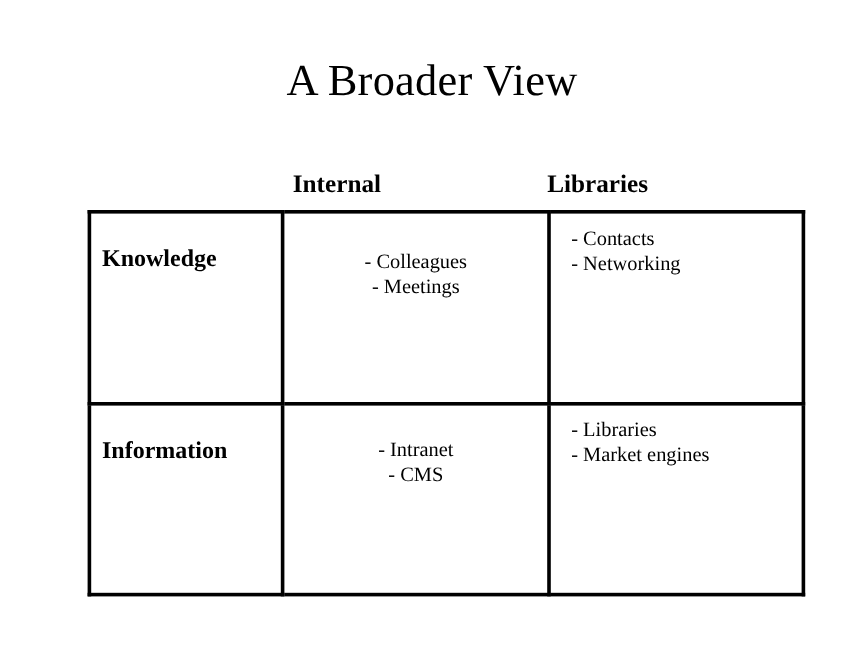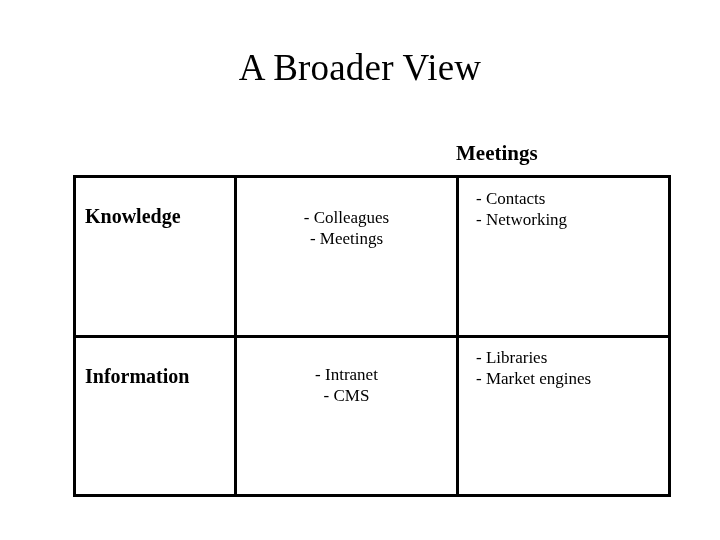--- a/index.html
+++ b/index.html
@@ -115,21 +115,22 @@
   }
 </style>
 </head>
 <body>
 
 <div class="slide">
 
   <div class="slide-title">A Broader View</div>
 
   <div class="col-headings">
-    <div class="col-heading external">Meetings</div>
+    <div class="col-heading internal">Internal</div>
+    <div class="col-heading external">Libraries</div>
   </div>
 
   <table class="matrix">
     <colgroup>
       <col class="col-label">
       <col class="col-int">
       <col class="col-ext">
     </colgroup>
     <tbody>
       <tr class="row-1">

